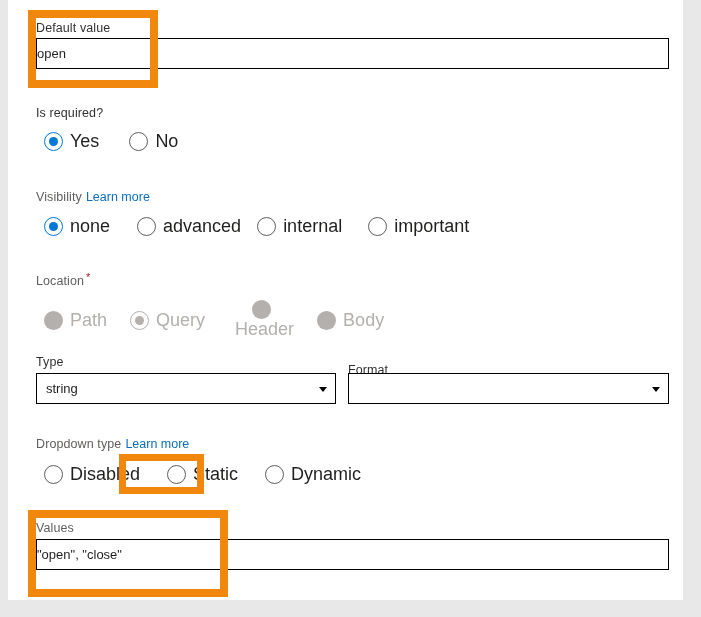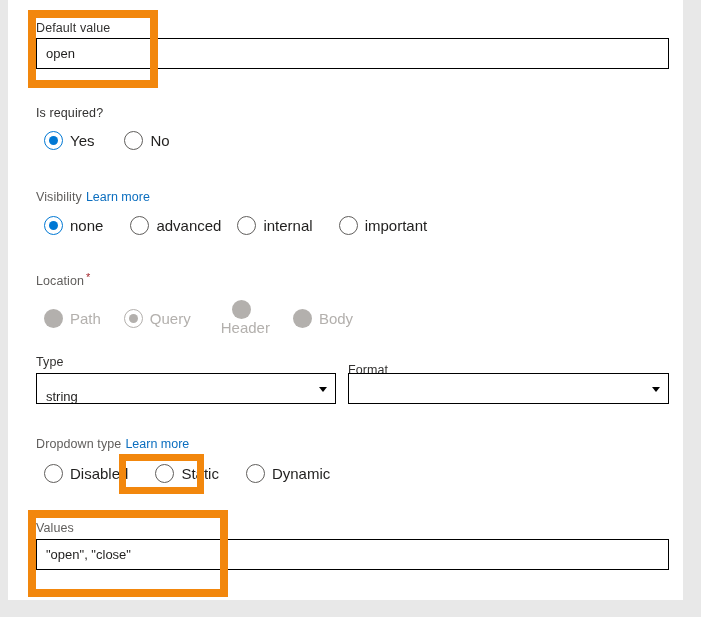--- a/index.html
+++ b/index.html
@@ -54,37 +54,37 @@
   }
 
   .text-input {
     box-sizing: border-box;
     height: 31px;
     border: 1px solid #000000;
     background: #ffffff;
     font-family: "Liberation Sans", sans-serif;
     font-size: 13px;
     color: #201f1e;
-    padding: 0 9px;
+    padding: 0 0;
     outline: none;
   }
 
   .select-wrap {
     position: relative;
     display: inline-block;
   }
   .select-box {
     box-sizing: border-box;
     height: 31px;
     border: 1px solid #000000;
     background: #ffffff;
     font-size: 13px;
     color: #201f1e;
     line-height: 29px;
-    padding: 8px 26px 0 9px;
+    padding: 0 26px 0 9px;
     cursor: pointer;
     white-space: nowrap;
     overflow: hidden;
   }
   .select-caret {
     position: absolute;
     right: 9px;
     top: 50%;
     margin-top: -2px;
     width: 0; height: 0;
@@ -125,21 +125,21 @@
     left: 50%;
     top: 50%;
     width: 9px;
     height: 9px;
     margin-left: -4.5px;
     margin-top: -4.5px;
     border-radius: 50%;
     background: #0078d4;
   }
   .radio-label {
-    font-size: 15px;
+    font-size: 18px;
     color: #201f1e;
     margin-left: 7px;
   }
 
   
   .radio-item.disabled { cursor: default; }
   .radio-item.disabled .radio-mark {
     border: none;
     background: #b3b0ad;
   }

